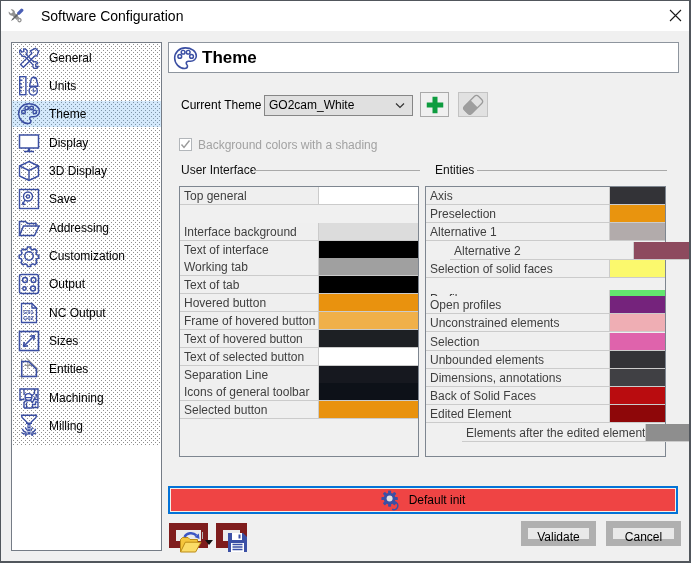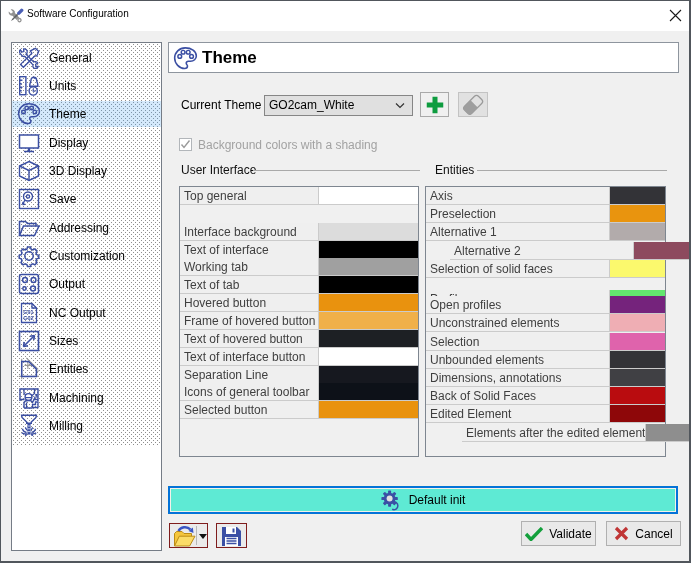--- a/index.html
+++ b/index.html
@@ -10,21 +10,21 @@
   background:#f0f0f0;
   border-top:1px solid #51565c;
   border-left:1px solid #51565c;
   border-right:2px solid #51565c;
   border-bottom:2px solid #51565c;
   overflow:hidden;
 }
 .abs { position:absolute; }
 
 #titlebar { left:0; top:0; width:688px; height:30px; background:#fff; }
-#title-text { left:26px; top:7px; font-size:10px; color:#000; }
+#title-text { left:40px; top:7px; font-size:14px; color:#000; }
 
 #sidebar { left:10px; top:41px; width:151px; height:509px; border:1px solid #757c86; background:#fff; }
 #dots { left:0; top:0; width:149px; height:403px;
   background-image: radial-gradient(circle at 1.5px 1.5px, #8e8e8e 0.62px, rgba(157,157,157,0) 1px),
                     radial-gradient(circle at 3.5px 3.5px, #8e8e8e 0.62px, rgba(157,157,157,0) 1px);
   background-size:4px 4px; }
 .sit { position:absolute; left:0; width:149px; height:26px; }
 .sit.sel { background-color:#d4e9fb;
   background-image: radial-gradient(circle at 1.5px 1.5px, #7e95a8 0.62px, rgba(157,157,157,0) 1px),
                     radial-gradient(circle at 3.5px 3.5px, #7e95a8 0.62px, rgba(157,157,157,0) 1px);
@@ -59,24 +59,24 @@
 #lb1 { left:178px; top:185px; width:240px; height:271px; }
 #lb2 { left:424px; top:185px; width:241px; height:271px; }
 .row { position:absolute; left:0; border-bottom:1px solid #cbcbcb; background:#efefef; }
 #lb1 .row { width:238px; height:18px; }
 #lb2 .row { width:239px; height:18px; }
 .row .t { position:absolute; left:4px; top:2px; font-size:12px; color:#3f3f3f; white-space:nowrap; }
 .row .sw { position:absolute; top:0; bottom:0; }
 #lb1 .row .sw { left:138px; width:100px; border-left:1px solid #cbcbcb; }
 #lb2 .row .sw { left:183px; width:56px; border-left:1px solid #cbcbcb; }
 
-#definit { left:167px; top:485px; width:510px; height:28px; background:#5eead4; border:2px solid #0473d8; box-shadow: inset 0 0 0 1px #f4f1e9, 0 0 0 1px #f4f1e9;
+#definit { left:167px; top:485px; width:510px; height:28px; background:#ef4444; border:2px solid #0473d8; box-shadow: inset 0 0 0 1px #f4f1e9, 0 0 0 1px #f4f1e9;
   display:flex; align-items:center; justify-content:center; gap:7px; font-size:12px; color:#000; }
 
-.bbtn { border:1px solid #7f1d1d; background:#ebebeb; }
+.bbtn { border:7px solid #7f1d1d; background:#ebebeb;flex-direction:column; }
 #btn-open { left:168px; top:522px; width:39px; height:25px; }
 #btn-save { left:215px; top:522px; width:31px; height:25px; }
 #btn-ok { left:520px; top:520px; width:75px; height:25px; border-color:#b0b0b0; background:#e9e9e9;
   display:flex; align-items:center; justify-content:center; gap:6px; font-size:12px; color:#000; }
 #btn-cancel { left:605px; top:520px; width:75px; height:25px; border-color:#b0b0b0; background:#e9e9e9;
   display:flex; align-items:center; justify-content:center; gap:6px; font-size:12px; color:#000; }
 </style>
 </head>
 <body>
 <div class="abs" id="titlebar">
@@ -303,21 +303,21 @@
     </div>
     <div class="row" style="top: 124.95px;">
       <span class="t">Frame of hovered button</span>
       <div class="sw" style="background:#f0b049"></div>
     </div>
     <div class="row" style="top: 142.8px;">
       <span class="t">Text of hovered button</span>
       <div class="sw" style="background:#1d2024"></div>
     </div>
     <div class="row" style="top: 160.65px;">
-      <span class="t">Text of interface button</span>
+      <span class="t">Text of selected button</span>
       <div class="sw" style="background:#ffffff"></div>
     </div>
     <div class="row" style="top: 178.5px;">
       <span class="t">Separation Line</span>
       <div class="sw" style="background:#16181f"></div>
     </div>
     <div class="row" style="top: 196.35px;">
       <span class="t">Icons of general toolbar</span>
       <div class="sw" style="background:#0d1118"></div>
     </div>

